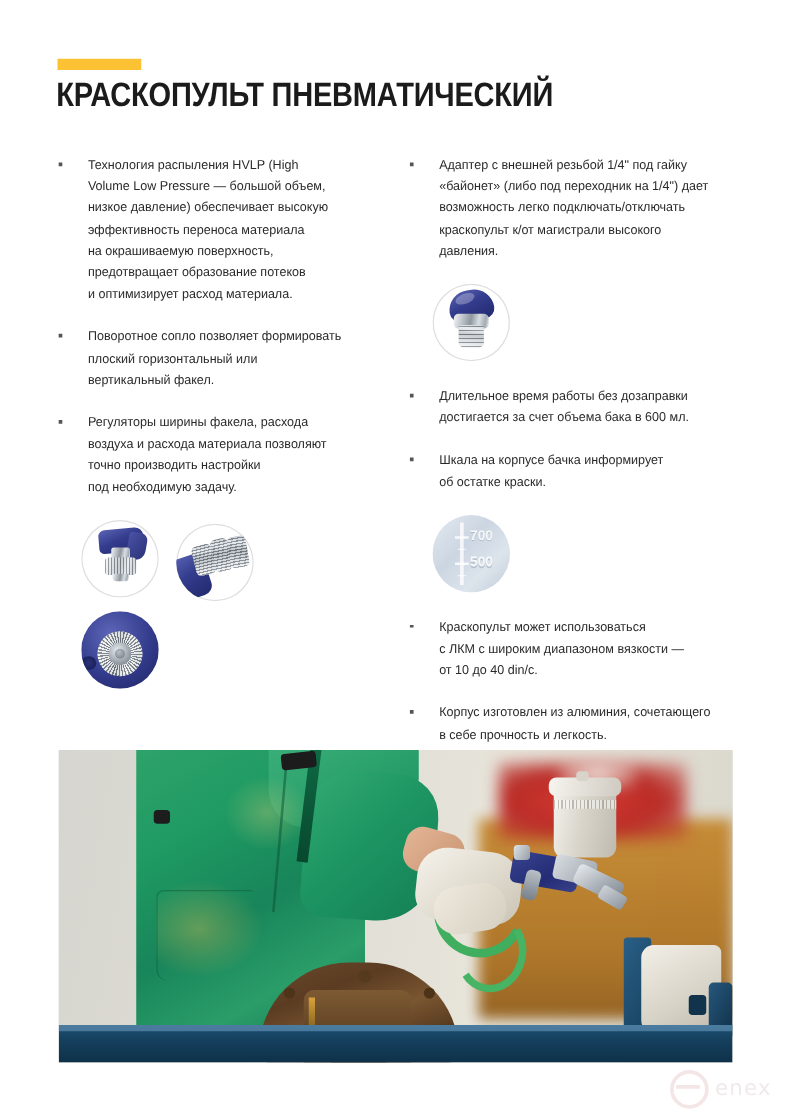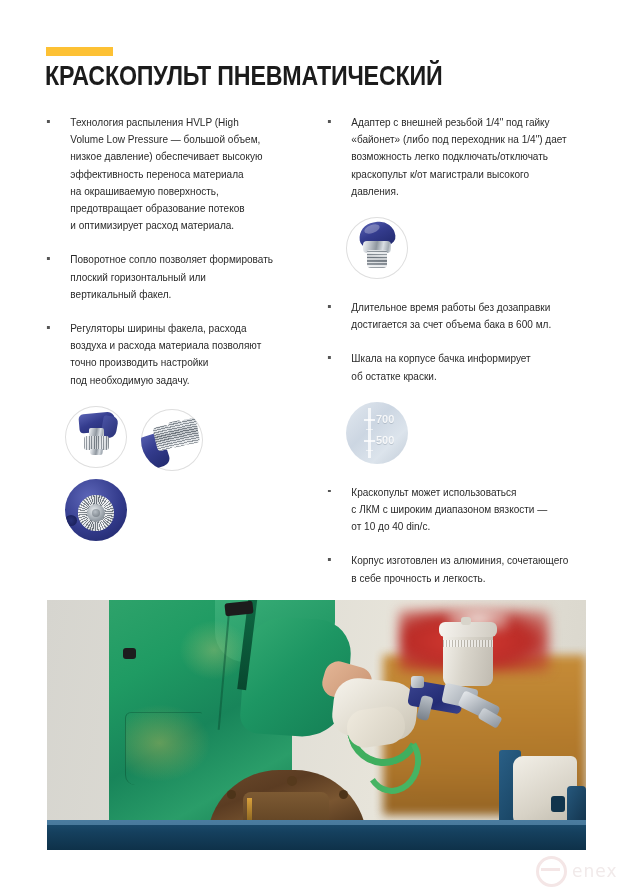--- a/index.html
+++ b/index.html
@@ -20,21 +20,21 @@
   .page-title{
     position:absolute;left:45px;top:60px;
     font-size:27px;line-height:32px;
     font-weight:700;color:#1b1b1b;
     letter-spacing:-0.2px;
     transform:scaleX(.86);transform-origin:left center;
     white-space:nowrap;
   }
 
   
-  .col{position:absolute;top:114px;}
+  .col{position:absolute;top:124px;}
   .col-left{left:44px;width:272px;}
   .col-right{left:325px;width:272px;}
 
   .bullet{
     position:relative;
     padding-left:27px;
     margin-bottom:17px;
     font-size:10.3px;
     line-height:17.2px;
     color:#2a2a2a;

